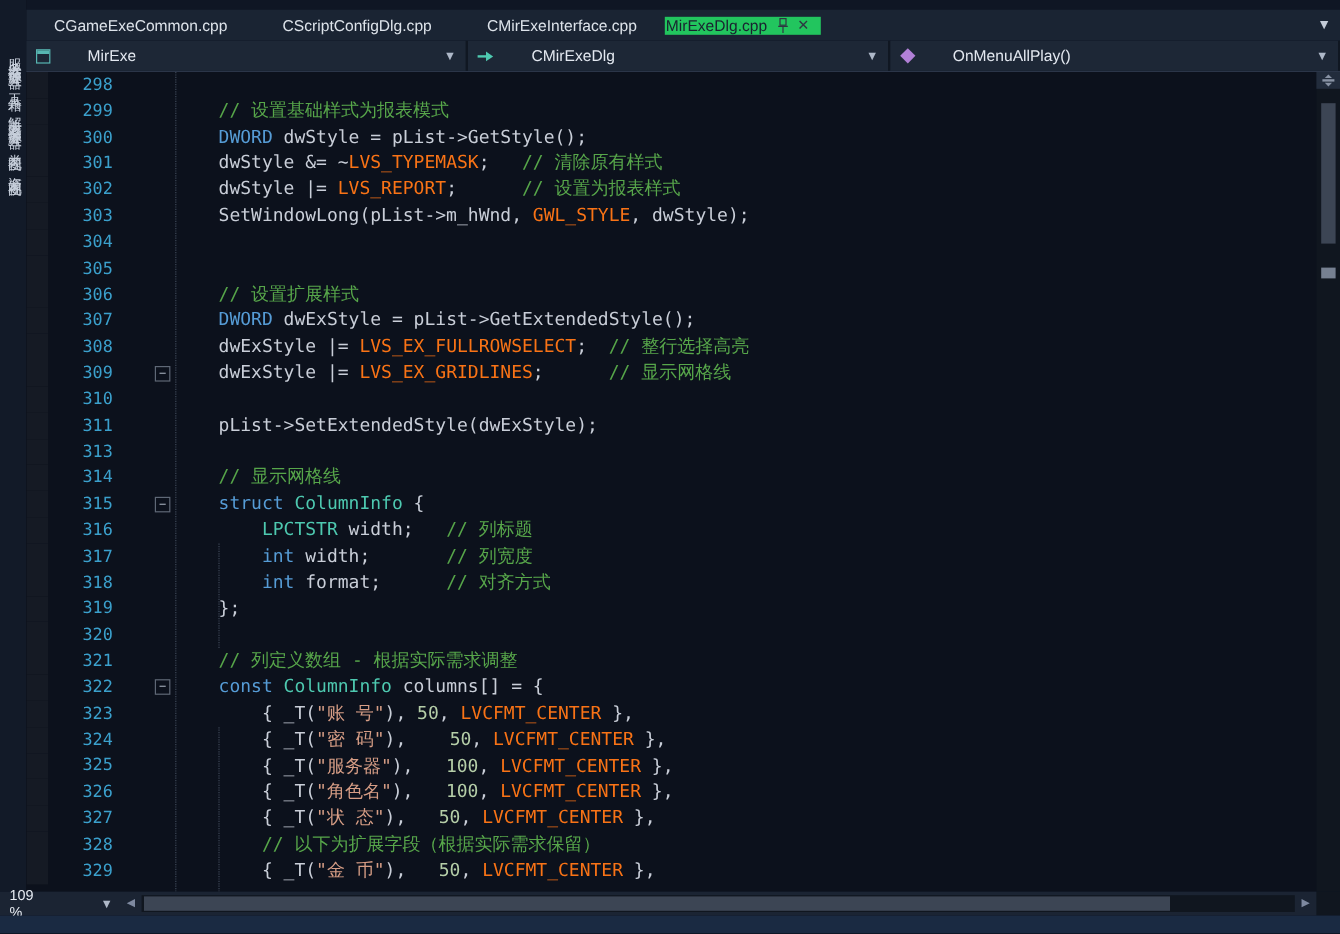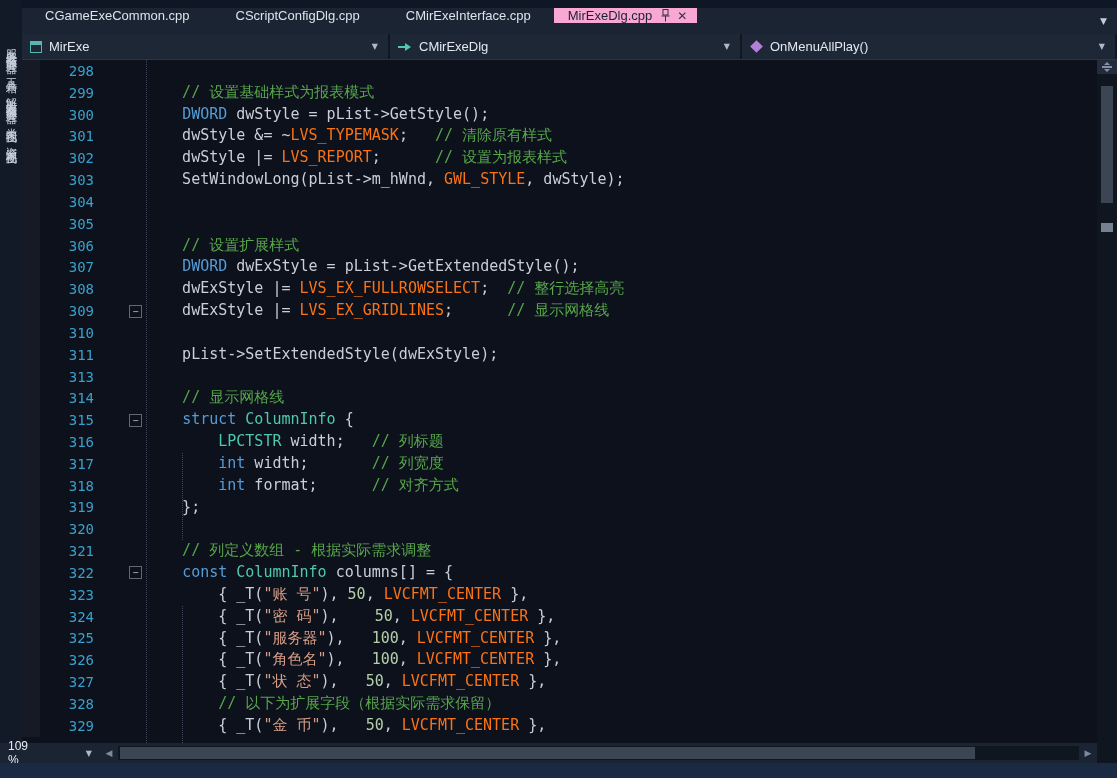--- a/index.html
+++ b/index.html
@@ -13,35 +13,35 @@
                 flex-direction:column; align-items:center; gap:13px; flex:none; }
   .side-tab { writing-mode:vertical-lr; text-orientation:upright; color:#C8D0DC;
               font-size:11.5px; letter-spacing:2px; cursor:default; white-space:nowrap; }
 
   .right-col { flex:1; display:flex; flex-direction:column; min-width:0; }
 
   
   .top-mini { height:8px; background:#0F1624; flex:none; }
 
   
-  .tab-strip { height:26px; background:#1A2433; display:flex; align-items:flex-start; flex:none;gap:28px; }
+  .tab-strip { height:26px; background:#1A2433; display:flex; align-items:center; flex:none;gap:28px; }
   .tab { display:flex; align-items:center; padding:0 23px; color:#DDE3EA; font-size:13px;
          cursor:default; white-space:nowrap; }
-  .tab.active { background:#f9a8d4; color:#1A2230; padding:0 10px 0 14px; }
+  .tab.active { background:#22c55e; color:#1A2230; padding:0 10px 0 1px; }
   .tab-label { pointer-events:none; }
   .pin-icon { margin-left:9px; display:flex; align-items:center; }
   .close-icon { margin-left:7px; font-size:12px; color:#2F3642; font-family:"DejaVu Sans",sans-serif; }
   .overflow-btn { margin-left:auto; align-self:center; padding:0 10px; color:#C3CBD8;
                   font-size:9px; font-family:"DejaVu Sans",sans-serif; }
 
   
   .nav-bar { height:26px; background:#141C2A; display:flex; align-items:stretch;
              border-bottom:1px solid #2B3548; flex:none; }
   .combo { display:flex; align-items:center; background:#1D2736; border-right:2px solid #101722;
-           padding:0 6px 0 8px; color:#E3E8F0; font-size:13px; min-width:0; }
+           padding:0 6px 0 8px; color:#E3E8F0; font-size:13px; min-width:0;gap:24px; }
   .combo-1 { width:368px; } .combo-2 { width:352px; } .combo-3 { flex:1; }
   .combo .caret { margin-left:auto; font-size:8px; color:#AEB8C8; padding-right:4px;
                   font-family:"DejaVu Sans",sans-serif; }
   .combo-label { margin-left:7px; white-space:nowrap; overflow:hidden; }
   .proj-icon { width:12px; height:12px; border:1px solid #57B6B2; position:relative; flex:none; }
   .proj-icon::before { content:""; position:absolute; left:0; top:0; right:0; height:3px; background:#57B6B2; }
   .class-icon { width:14px; height:12px; position:relative; flex:none; }
   .class-icon .bar { position:absolute; left:0; top:5px; width:7px; height:2px; background:#4EC9B0; }
   .class-icon .head { position:absolute; left:7px; top:2px; width:0; height:0;
                       border-left:6px solid #4EC9B0; border-top:4px solid transparent; border-bottom:4px solid transparent; }

